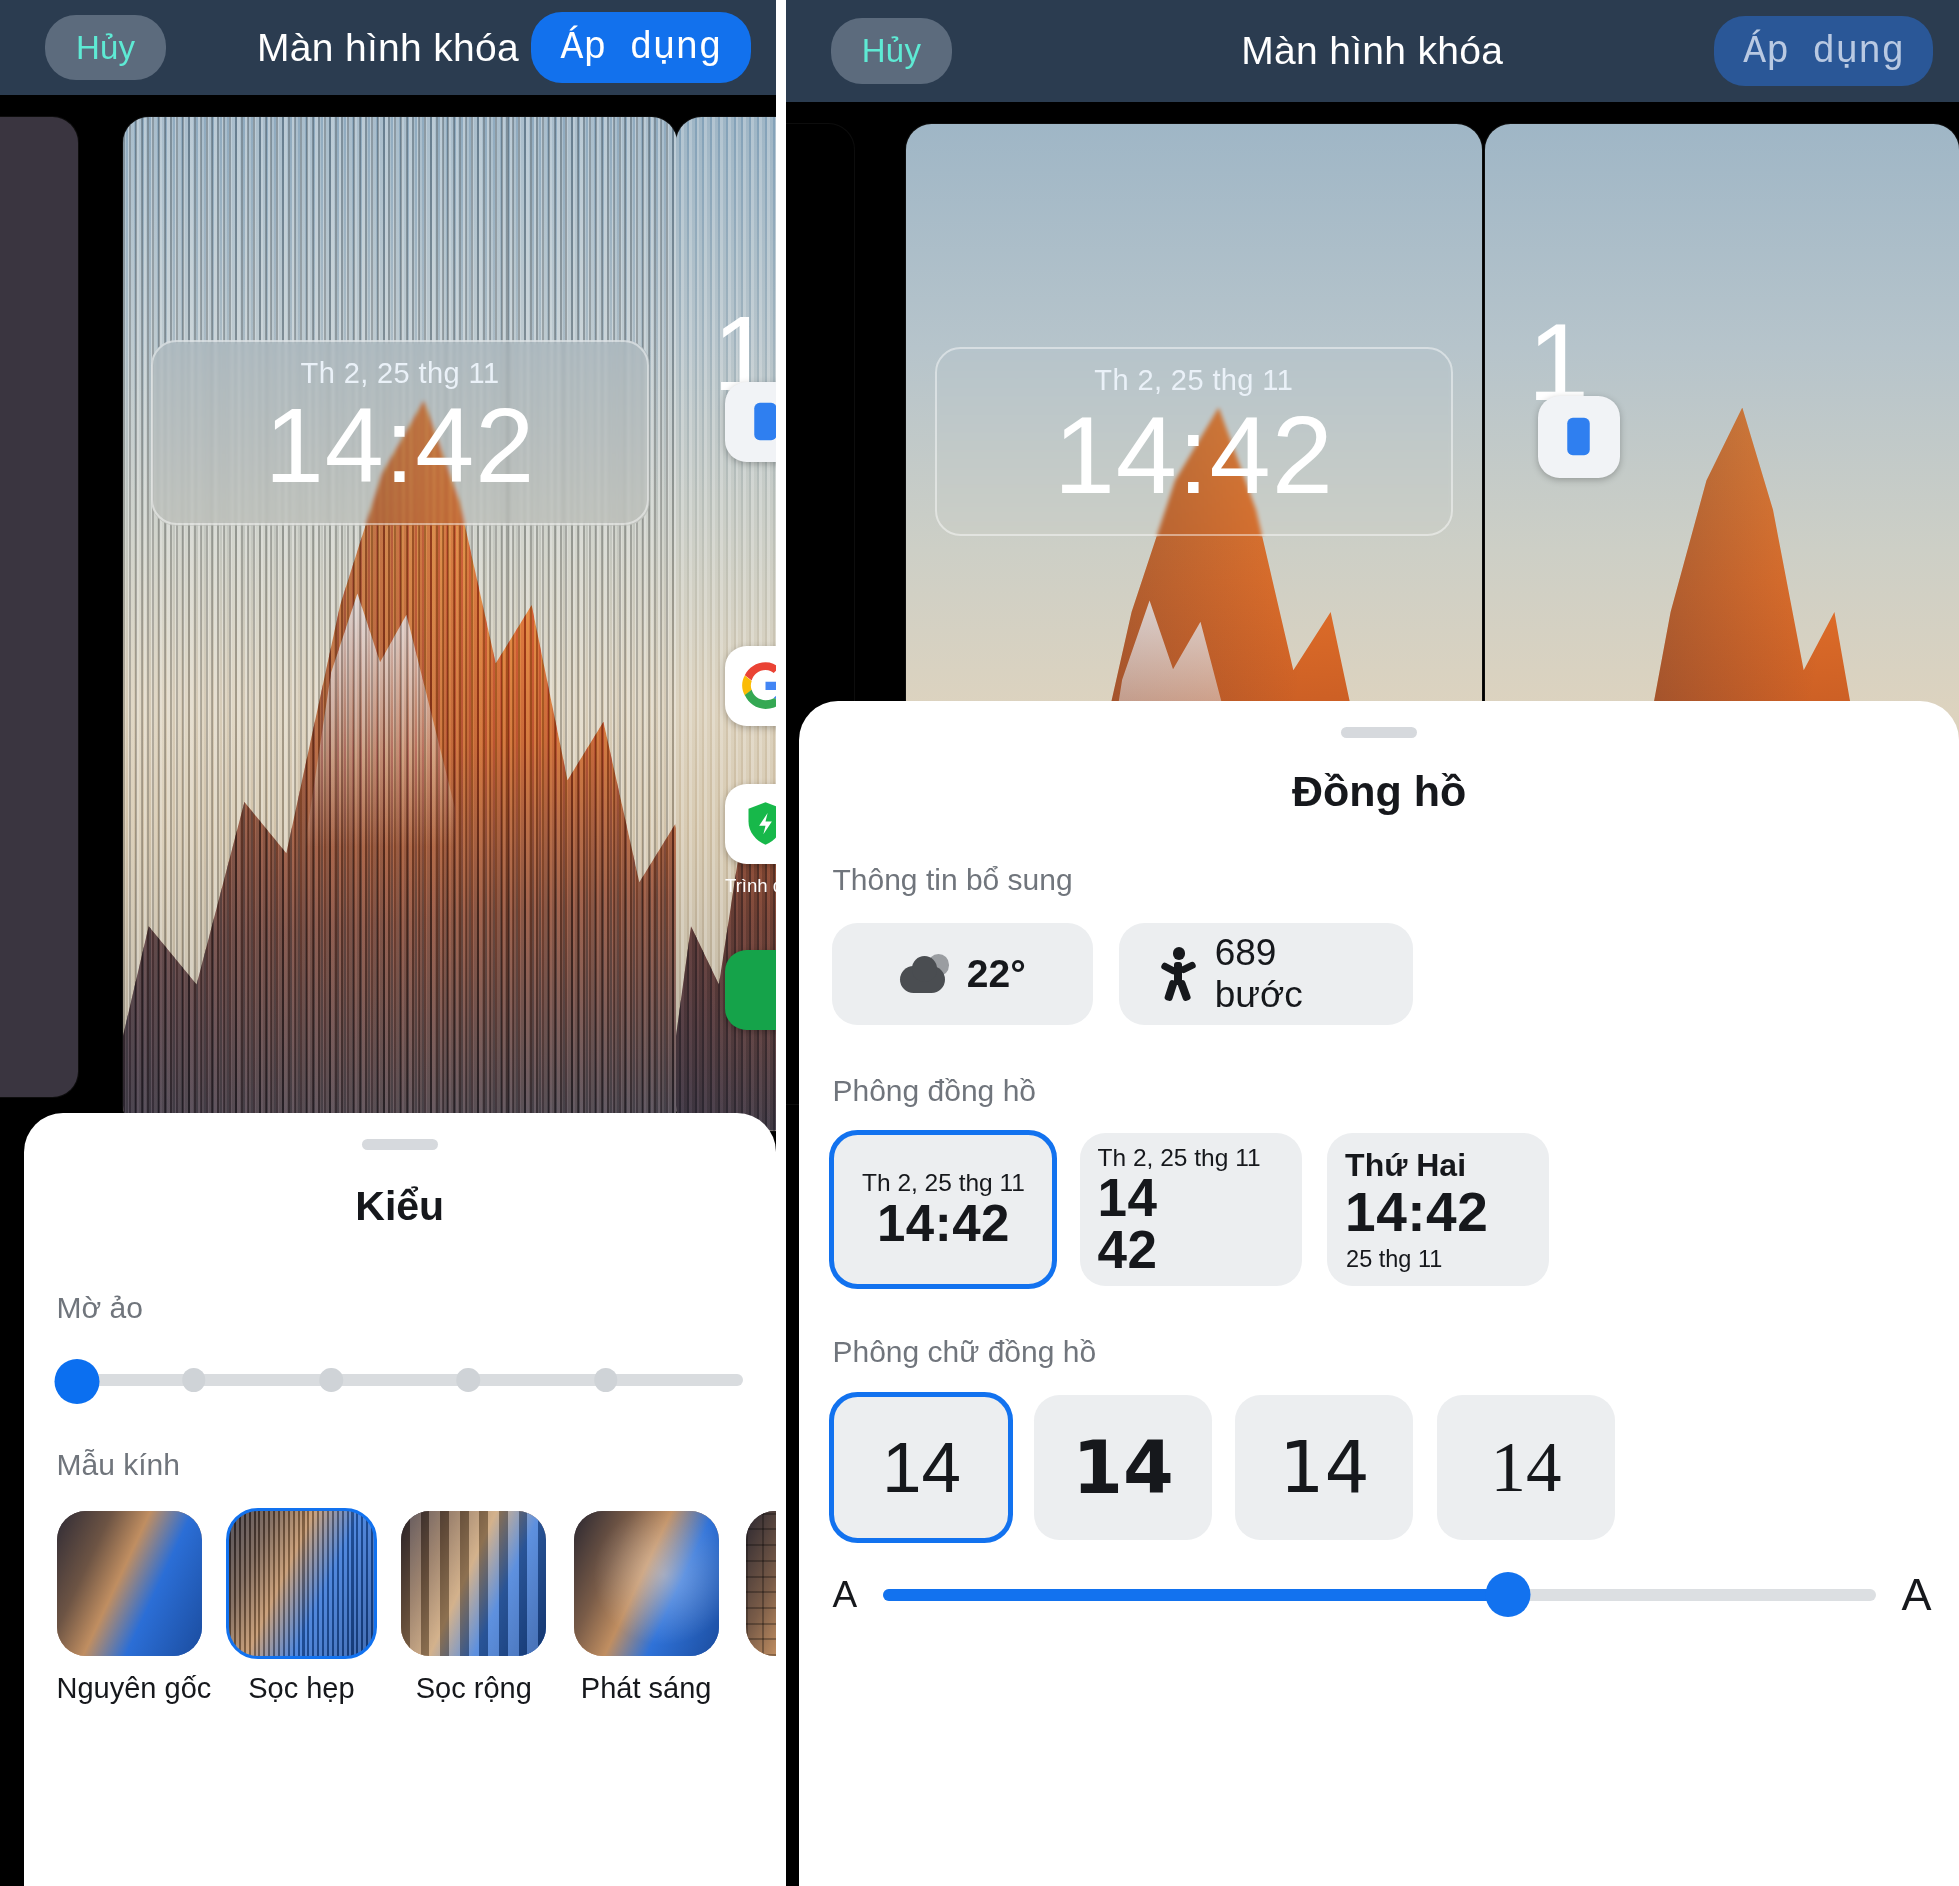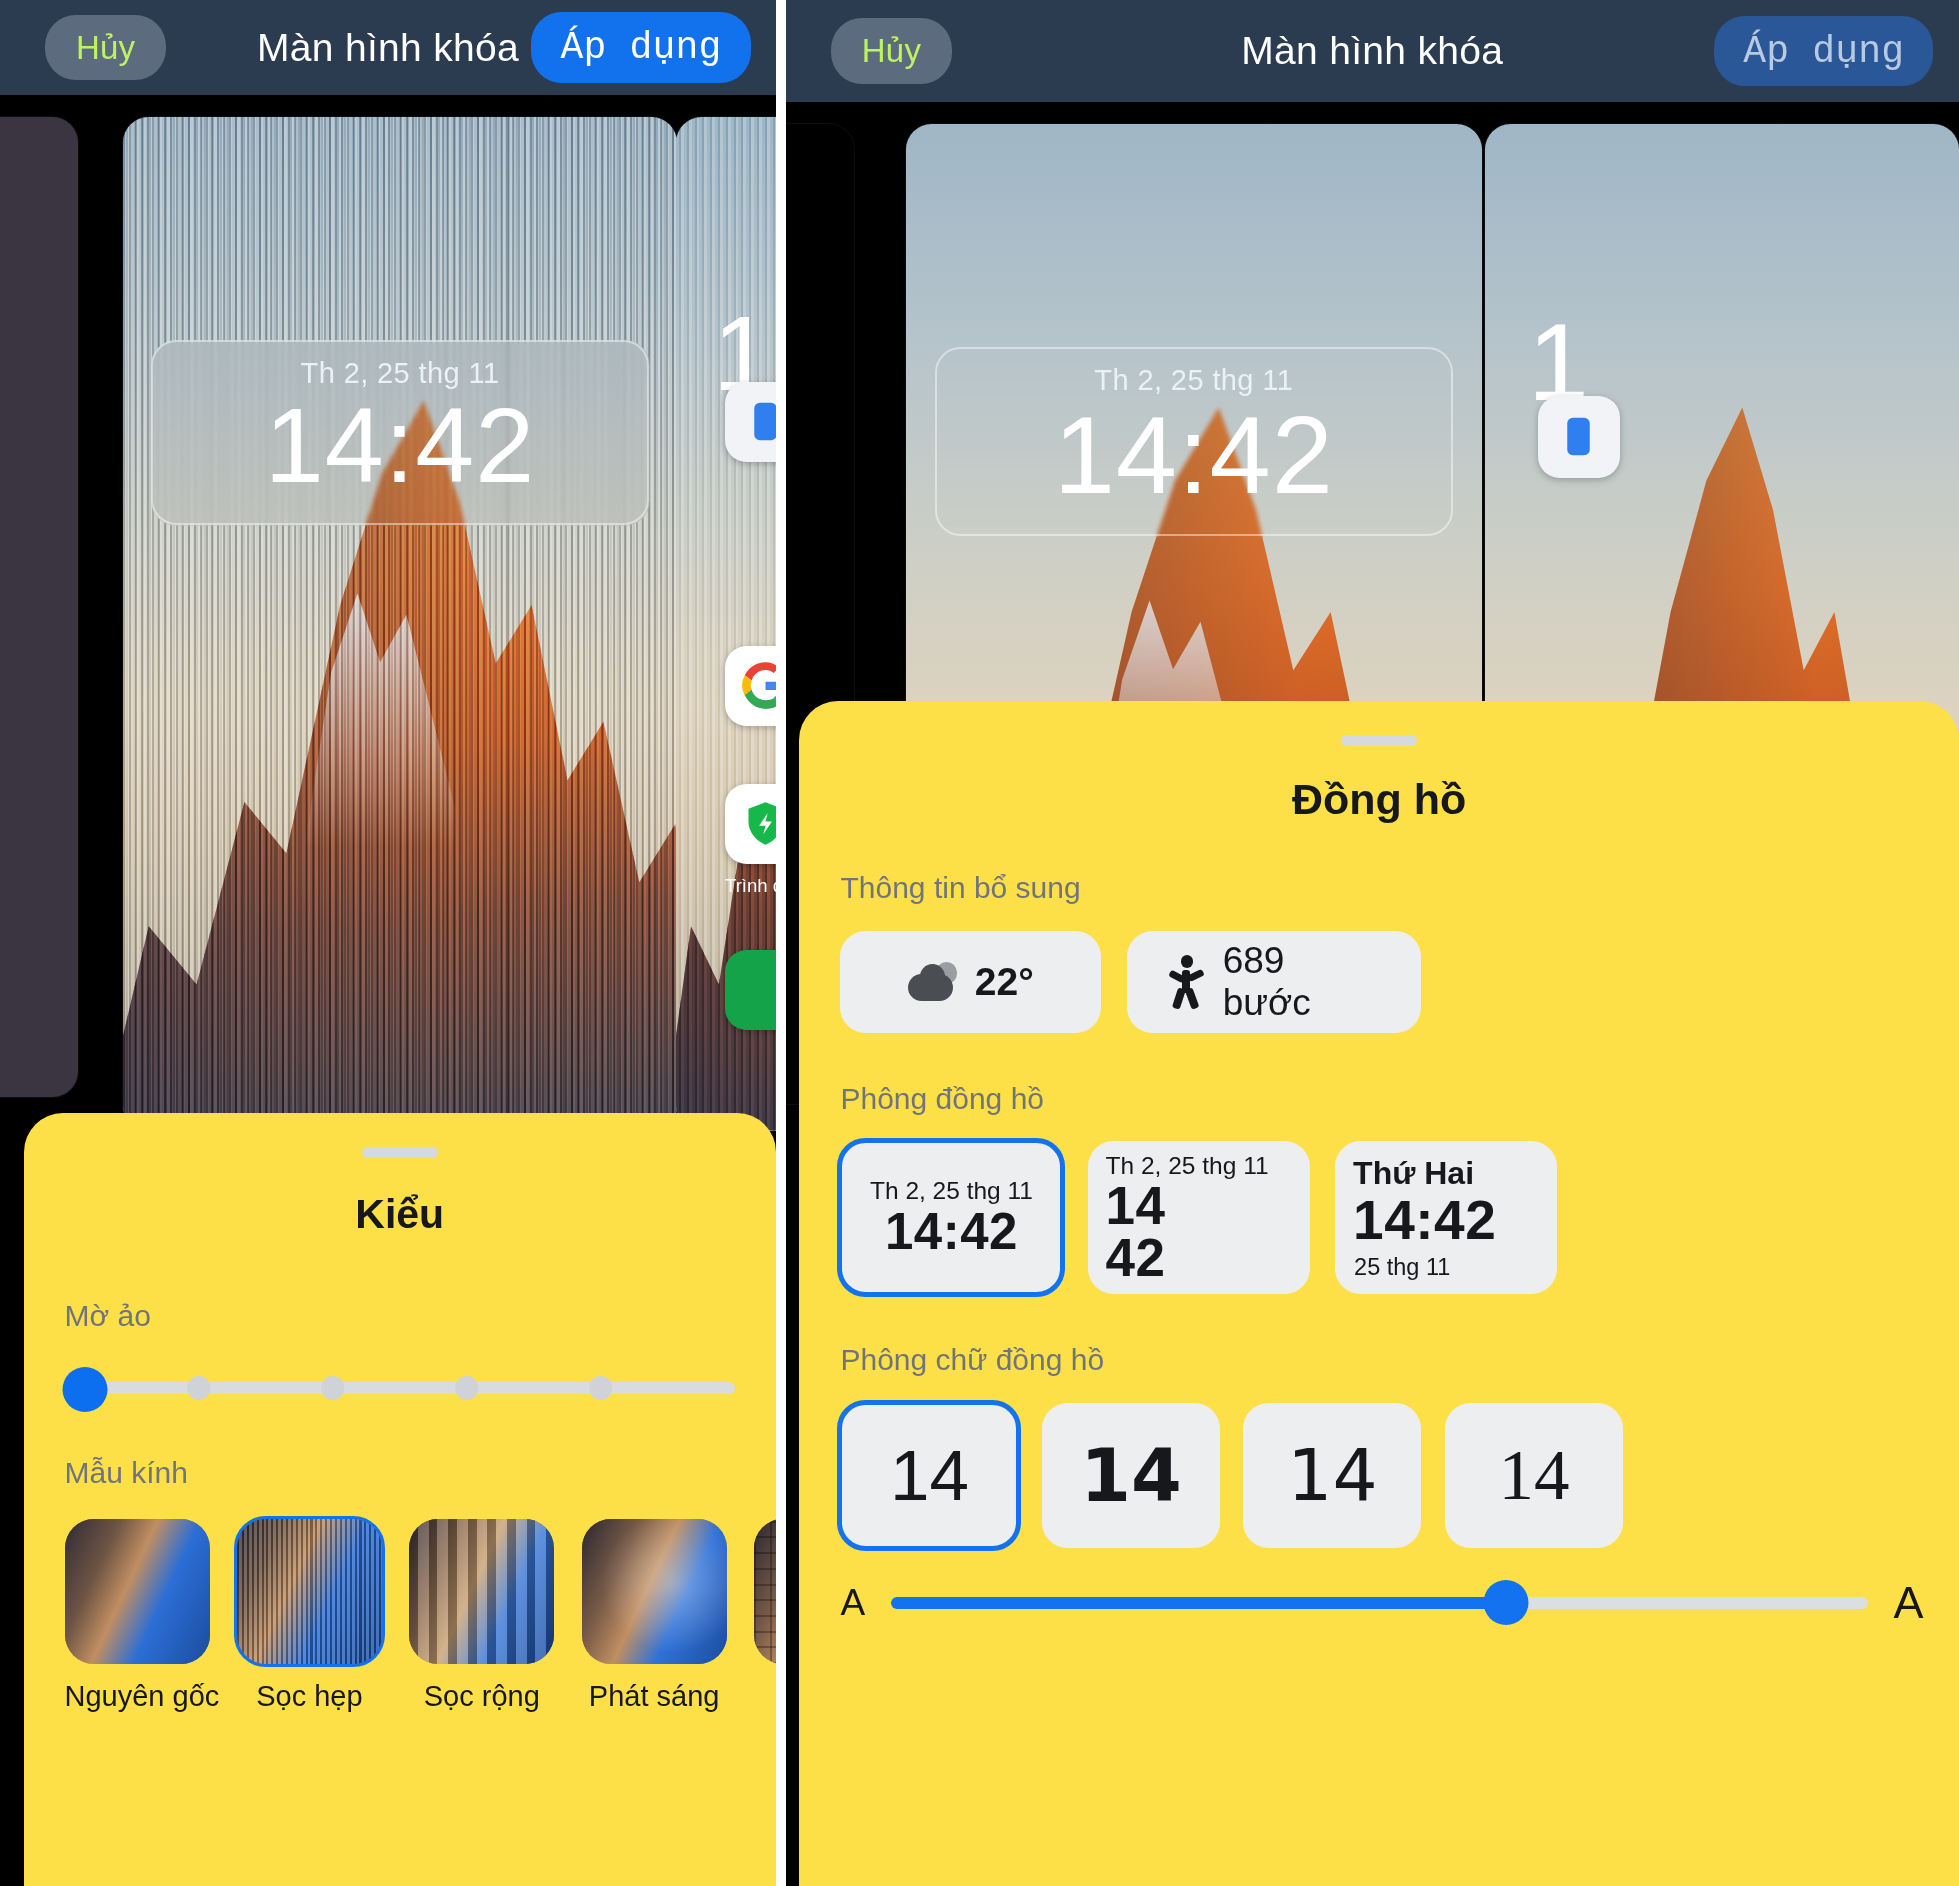--- a/index.html
+++ b/index.html
@@ -16,21 +16,21 @@
   .divider     { width: 9.8px; height: 1887px; background: #ffffff; flex: 0 0 9.8px; }
   .panel.right { width: 1173px; }
 
   
   .appbar {
     position: relative; height: 95px; width: 100%;
     background: #2b3c50; display: flex; align-items: center;
   }
   .appbar.r { height: 102px; }
   .btn-cancel {
-    background: #5c6b7d; color: #bef264;
+    background: #5c6b7d; color: #5eead4;
     border: none; border-radius: 31px;
     font-size: 33px; font-family: "Liberation Sans", sans-serif;
     padding: 13.7px 31px; letter-spacing: 0.2px;
   }
   .appbar-title {
     position: absolute; left: 0; right: 0; text-align: center;
     color: #ffffff; font-size: 39px; letter-spacing: 0.3px; pointer-events: none;
   }
   .btn-apply {
     background: #1271ed; color: #ffffff; border: none; border-radius: 31px;
@@ -99,22 +99,22 @@
     position:absolute; border-radius:21.6px; background:#f1f3f6;
     display:flex; align-items:center; justify-content:center;
     box-shadow:0 2px 7.8px rgba(0,0,0,.25);
   }
   .appicon .lbl { position:absolute; bottom:-33px; left:0; width:100%; text-align:center;
     color:#fff; font-size:18.6px; white-space:nowrap; overflow:hidden; }
 
   
   .sheet {
     position:absolute; left:23.5px; right:0; bottom:0;
-    background:#fde047; border-radius:39px 39px 0 0;
-    padding: 8px; overflow:hidden;
+    background:#ffffff; border-radius:39px 39px 0 0;
+    padding: 0; overflow:hidden;
   }
   .grabber { width:76px; height:11.8px; border-radius:5.9px; background:#d6d9dd; margin: 25.5px auto 0; }
   .sheet-title { text-align:center; font-size:41px; font-weight:700; color:#16181c; margin-top:33px; }
   .sheet-title.r { font-size:43px; margin-top:29px; }
   .sec-label { color:#70757c; font-size:30px; margin: 0 0 0 33px; }
 
   
   .tickslider { position:relative; height:29px; margin: 39px 33px 0 33px; }
   .track { position:absolute; left:0; right:0; top:9.8px; height:11.8px; border-radius:5.9px; background:#d9dcdf; }
   .tick { position:absolute; top:3.9px; width:23.5px; height:23.5px; border-radius:50%; background:#cfd3d7; transform:translateX(-50%); }

